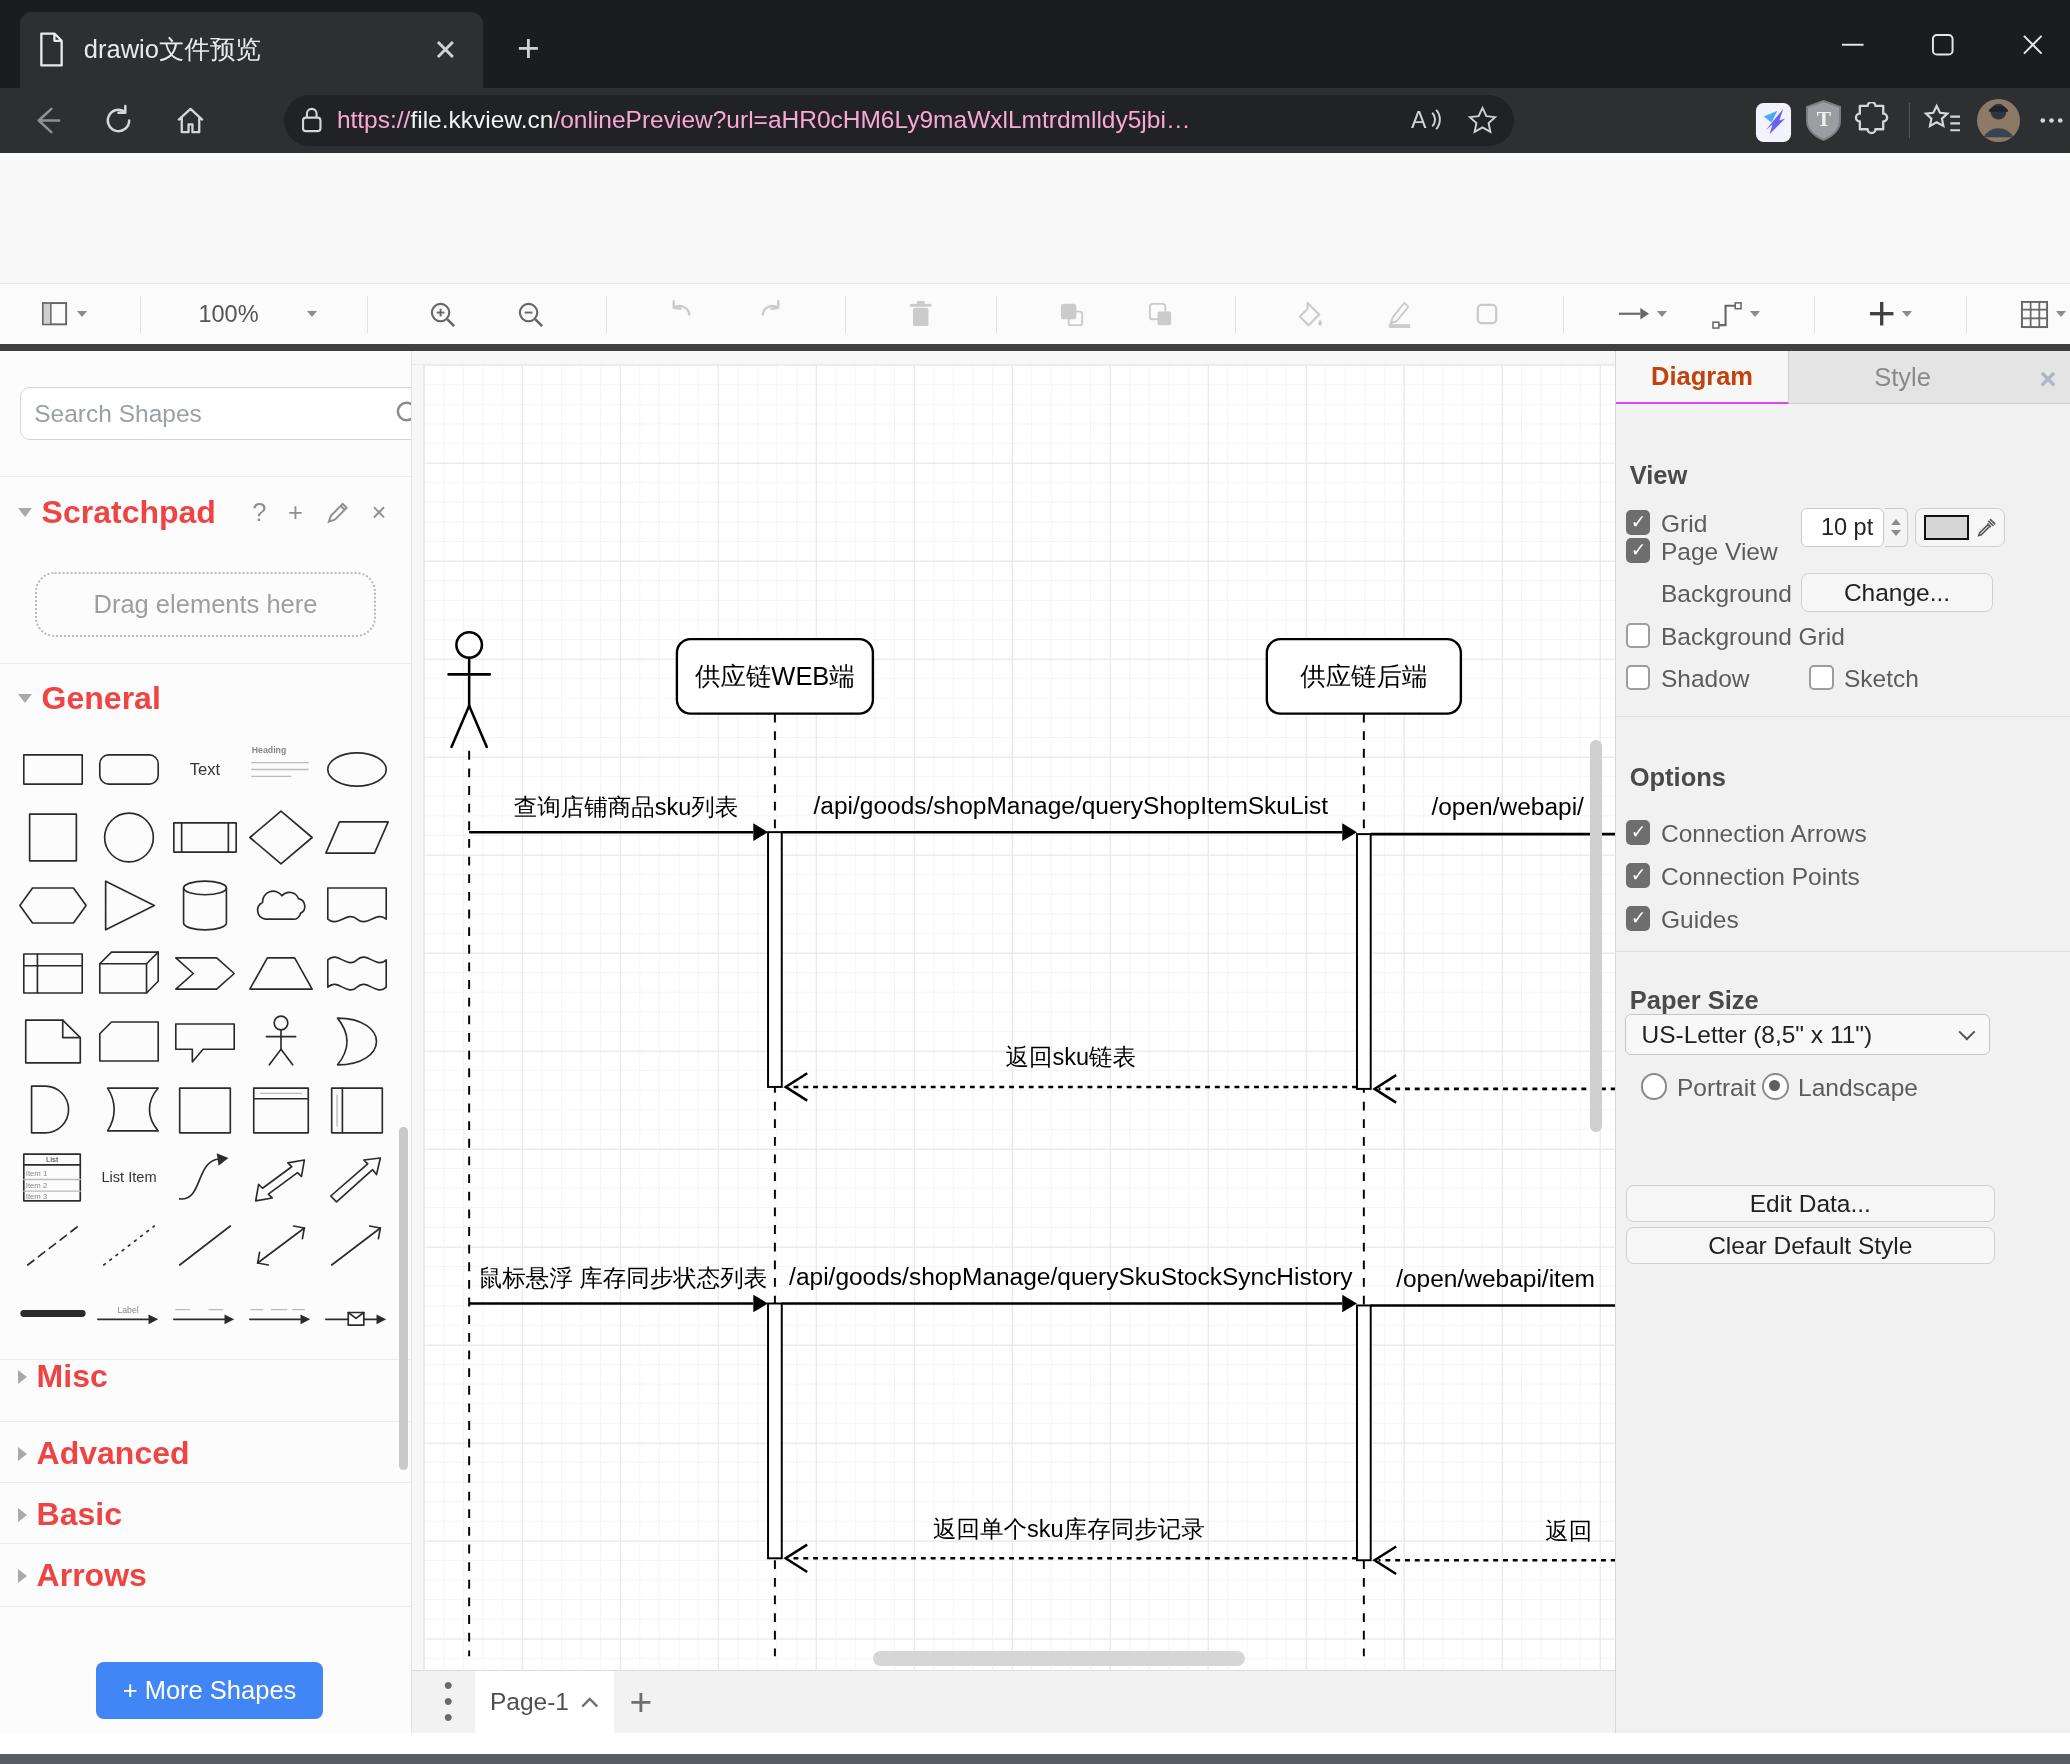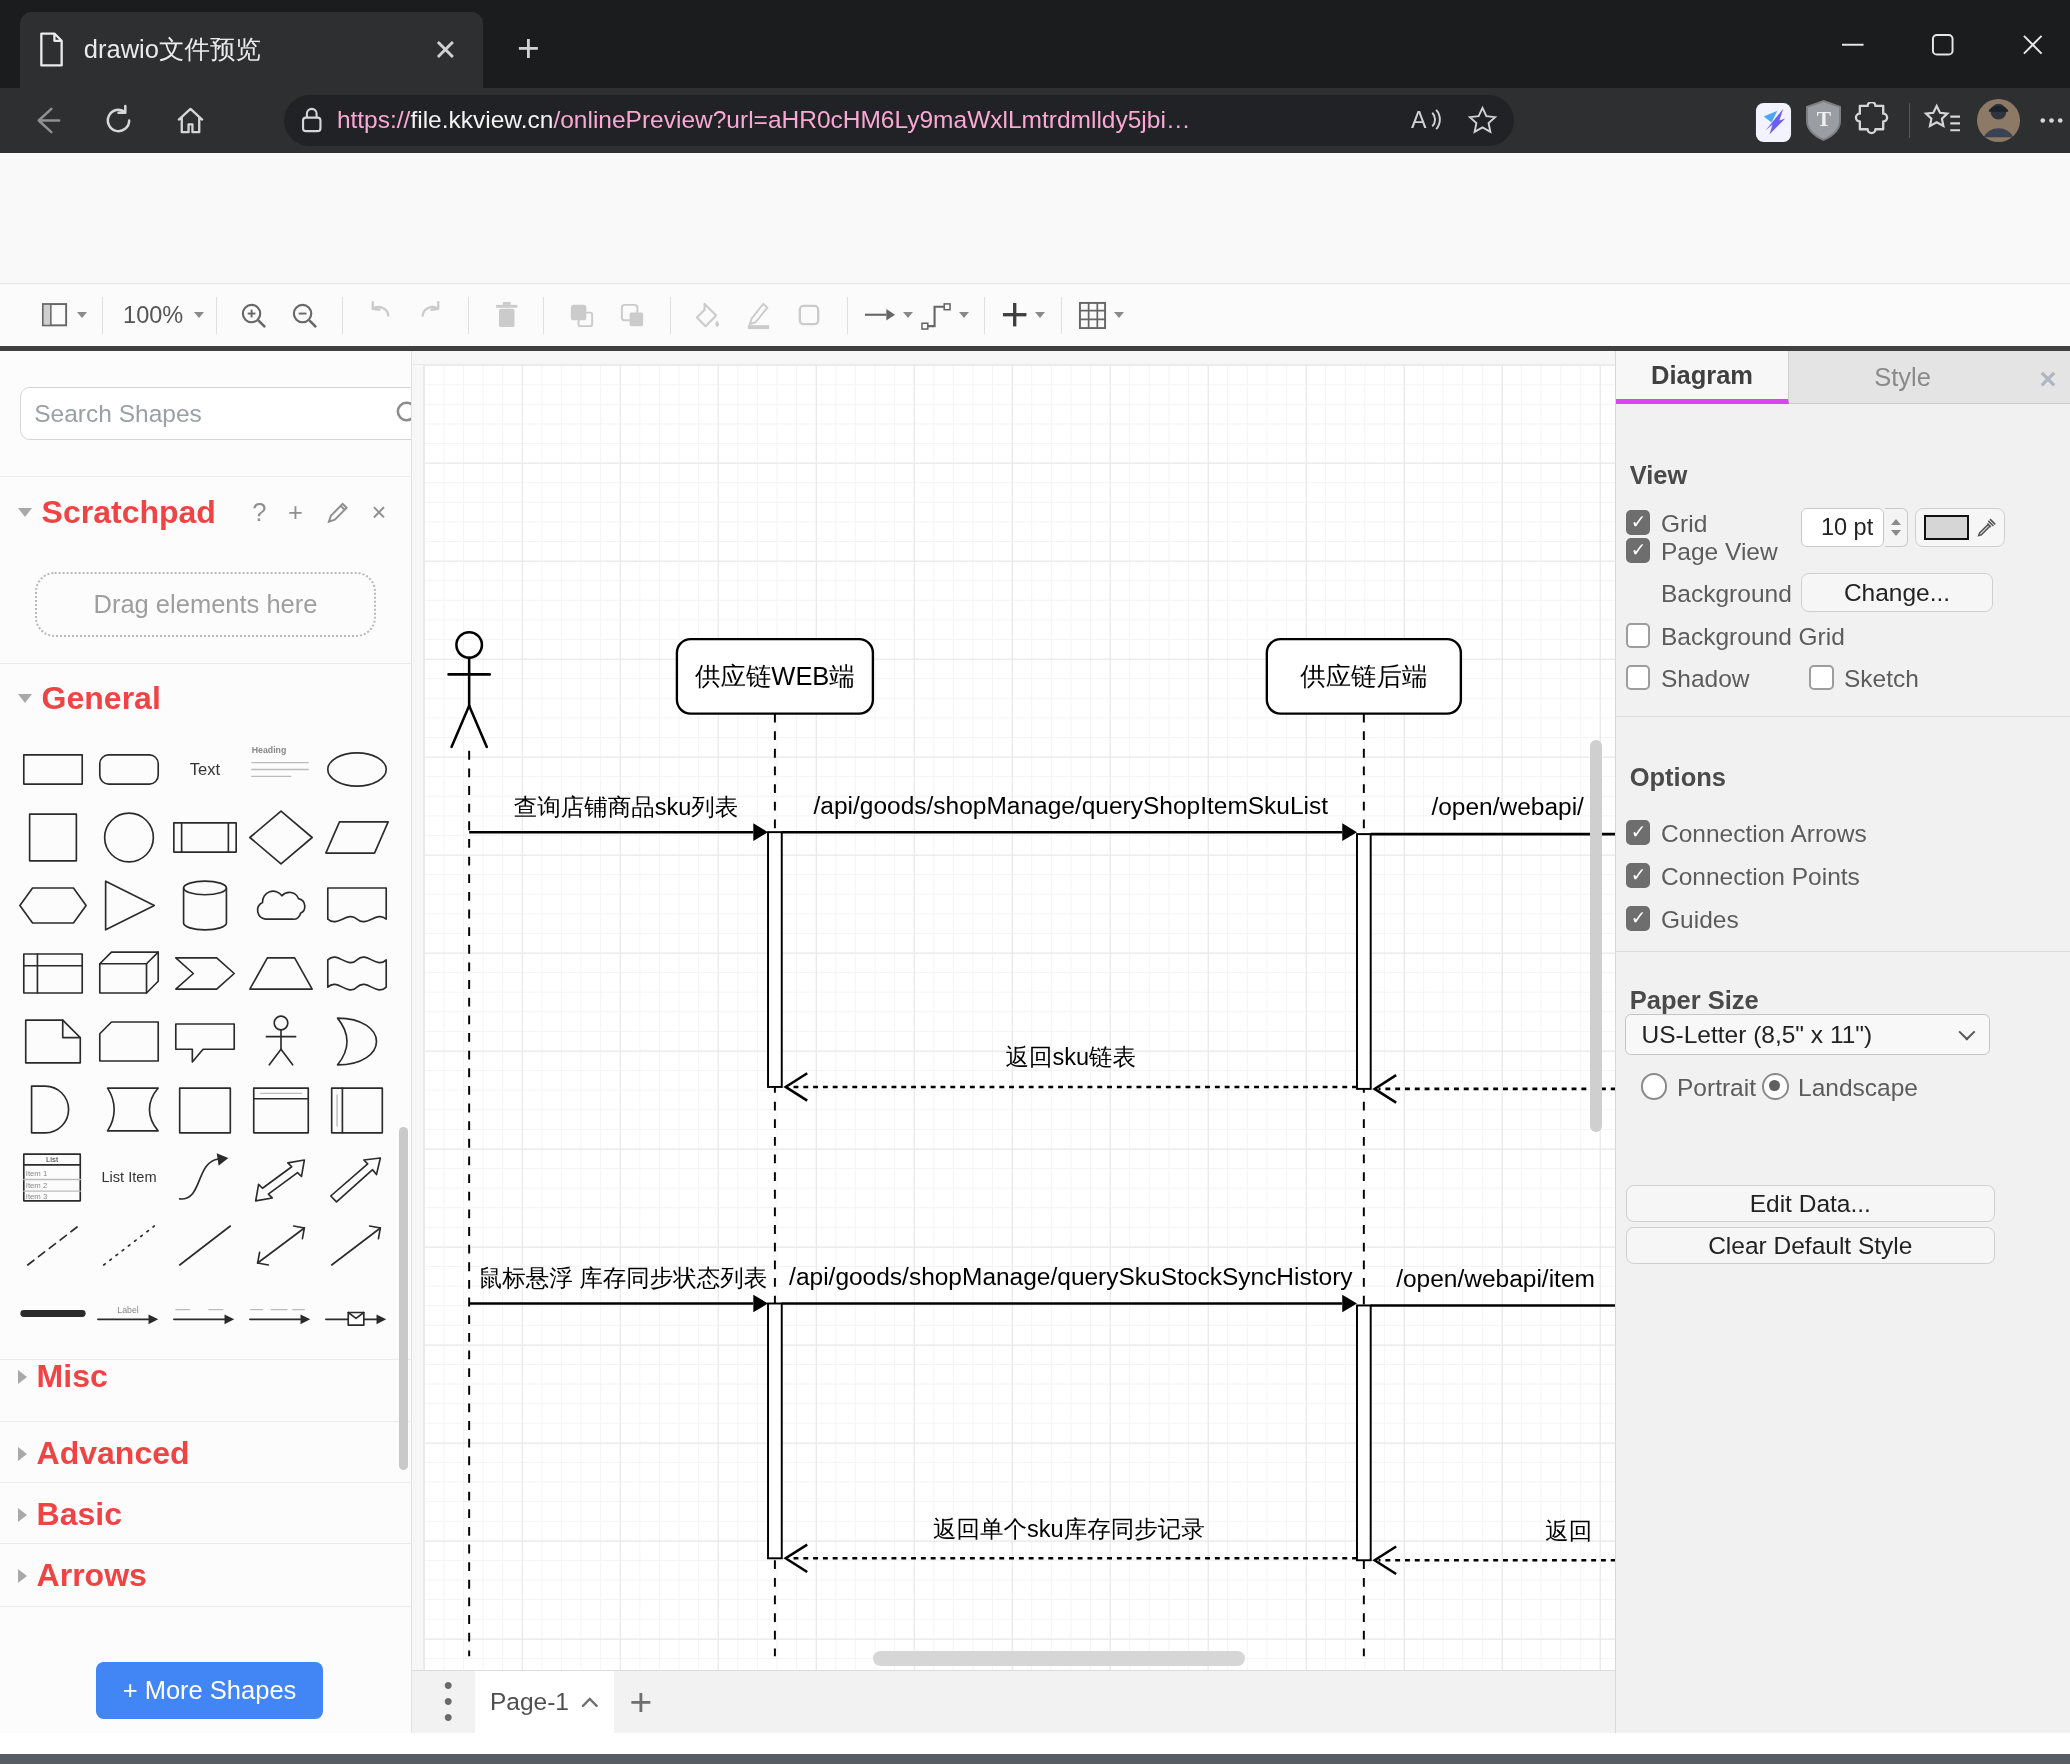--- a/index.html
+++ b/index.html
@@ -24,22 +24,22 @@
   .url-dim { color:#f9a8d4; } .url-host { color:#f2f3f5; }
 
   
   .appheader { left:0; top:153px; width:2070px; height:131px; background:#f9f9f9; border-bottom:1px solid #e3e3e3; }
   .logo { left:41px; top:182px; width:57px; height:71px; border-radius:6.9px; background:#f0901f; }
   .doc-title { left:130px; top:165px; font-size:28px; color:#2d2d2d; white-space:nowrap; }
   .menubar { left:130px; top:237px; display:flex; gap:33px; }
   .menubar span { font-size:23.5px; color:#3c3c3c; }
 
   
-  .toolbar { left:0; top:284px; width:2070px; height:67px; background:#fbfbfb; border-bottom:5px solid #404040;
-             display:flex; align-items:center; padding-left:37px; }
+  .toolbar { left:0; top:284px; width:2070px; height:67px; background:#fbfbfb; border-bottom:7px solid #404040;
+             display:flex; align-items:center; padding-left:37px;justify-content:space-between; }
   .tbtn { height:43px; min-width:43px; display:flex; align-items:center; justify-content:center; margin:0 3.9px; }
   .tsep { width:1px; height:37px; background:#e0e0e0; margin:0 11.8px; }
   .tzoom { font-size:23.5px; color:#555; margin:0 3.9px 0 7.8px; }
   .caret { width:0; height:0; border-left:5.9px solid transparent; border-right:5.9px solid transparent; border-top:6.9px solid #8a8a8a; margin-left:6.9px; }
   .tb-right { position:absolute; right:23.5px; top:292px; display:flex; gap:13.7px; }
 
   
   .sidebar { left:0; top:351px; width:412px; height:1382px; background:#fcfcfc; border-right:1px solid #e2e2e2; overflow:hidden; }
   .search { position:absolute; left:19.6px; top:36px; width:418px; height:53px; border:1px solid #d5d5d5; border-radius:9.8px;
             background:#fff; display:flex; align-items:center; padding:0 13.7px; }
@@ -83,21 +83,21 @@
   .pagebar { left:412px; top:1670px; width:1204px; height:63px; background:#f2f2f2; border-top:1px solid #dcdcdc; display:flex; align-items:center; }
   .pb-dots { margin-left:23.5px; color:#6a6a6a; font-size:25.5px; letter-spacing:0; line-height:0.62; text-align:center; width:25.5px; }
   .pb-tab { margin-left:13.7px; height:63px; background:#fff; display:flex; align-items:center; justify-content:center; width:139px; gap:11.8px; }
   .pb-tab span { font-size:24.5px; color:#4f4f4f; }
   .pb-plus { margin-left:15.7px; color:#6f6f6f; font-size:39px; font-weight:300; }
 
   
   .rpanel { left:1615px; top:351px; width:455px; height:1382px; background:#f1f1f1; border-left:1px solid #d8d8d8; }
   .rtabs { position:absolute; left:0; top:0; width:455px; height:53px; background:#e4e4e4; border-bottom:1px solid #cfcfcf; display:flex; }
   .rtab { height:53px; display:flex; align-items:center; justify-content:center; font-size:25.5px; color:#8a8a8a; }
-  .rtab.active { background:#f7f7f7; color:#404040; font-weight:bold; border-right:1px solid #cfcfcf; border-bottom:5px solid #d946ef; }
+  .rtab.active { background:#f7f7f7; color:#c2410c; font-weight:bold; border-right:1px solid #cfcfcf; border-bottom:2px solid #d946ef; }
   .rclose { position:absolute; right:13.7px; top:11.8px; color:#aeb6c2; font-size:29px; font-weight:bold; }
   .rh { position:absolute; font-size:25.5px; font-weight:bold; color:#4a4a4a; }
   .rlabel { position:absolute; font-size:24.5px; color:#5c5c5c; white-space:nowrap; }
   .cb { position:absolute; width:24.5px; height:24.5px; border:2px solid #9d9d9d; border-radius:4.9px; background:#fff; }
   .cb.on { background:#6e6e6e; border-color:#6e6e6e; }
   .cb.on::after { content:"✓"; color:#fff; font-size:18.6px; position:absolute; left:2.9px; top:-1px; }
   .radio { position:absolute; width:26.5px; height:26.5px; border:2.9px solid #8a8a8a; border-radius:50%; background:#fff; }
   .radio.on::after { content:""; position:absolute; left:4.9px; top:4.9px; width:10.8px; height:10.8px; border-radius:50%; background:#5f5f5f; }
   .rbtn { position:absolute; background:#f6f6f6; border:1px solid #cfcfcf; border-radius:7.8px; font-size:24.5px; color:#222;
           display:flex; align-items:center; justify-content:center; font-family:inherit; }

